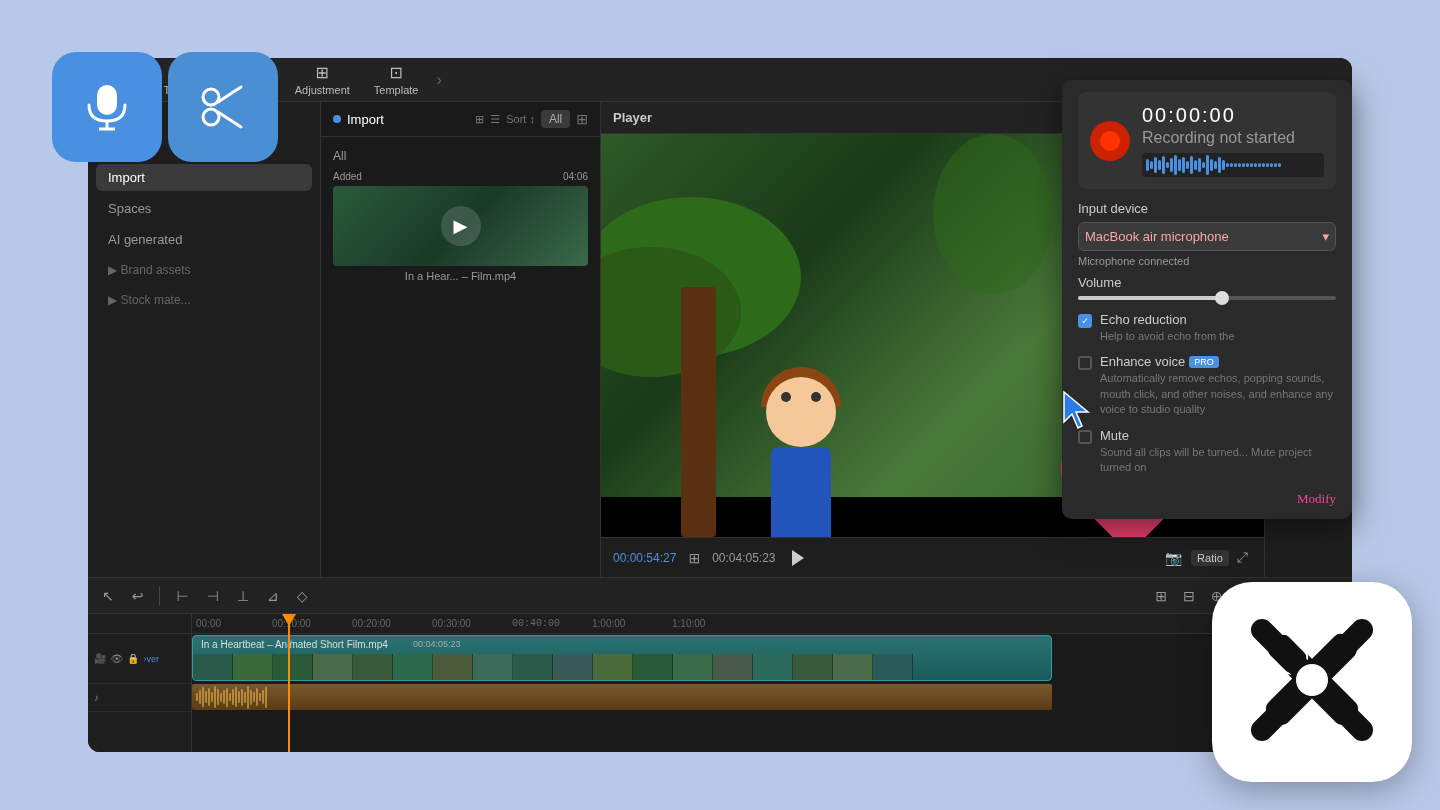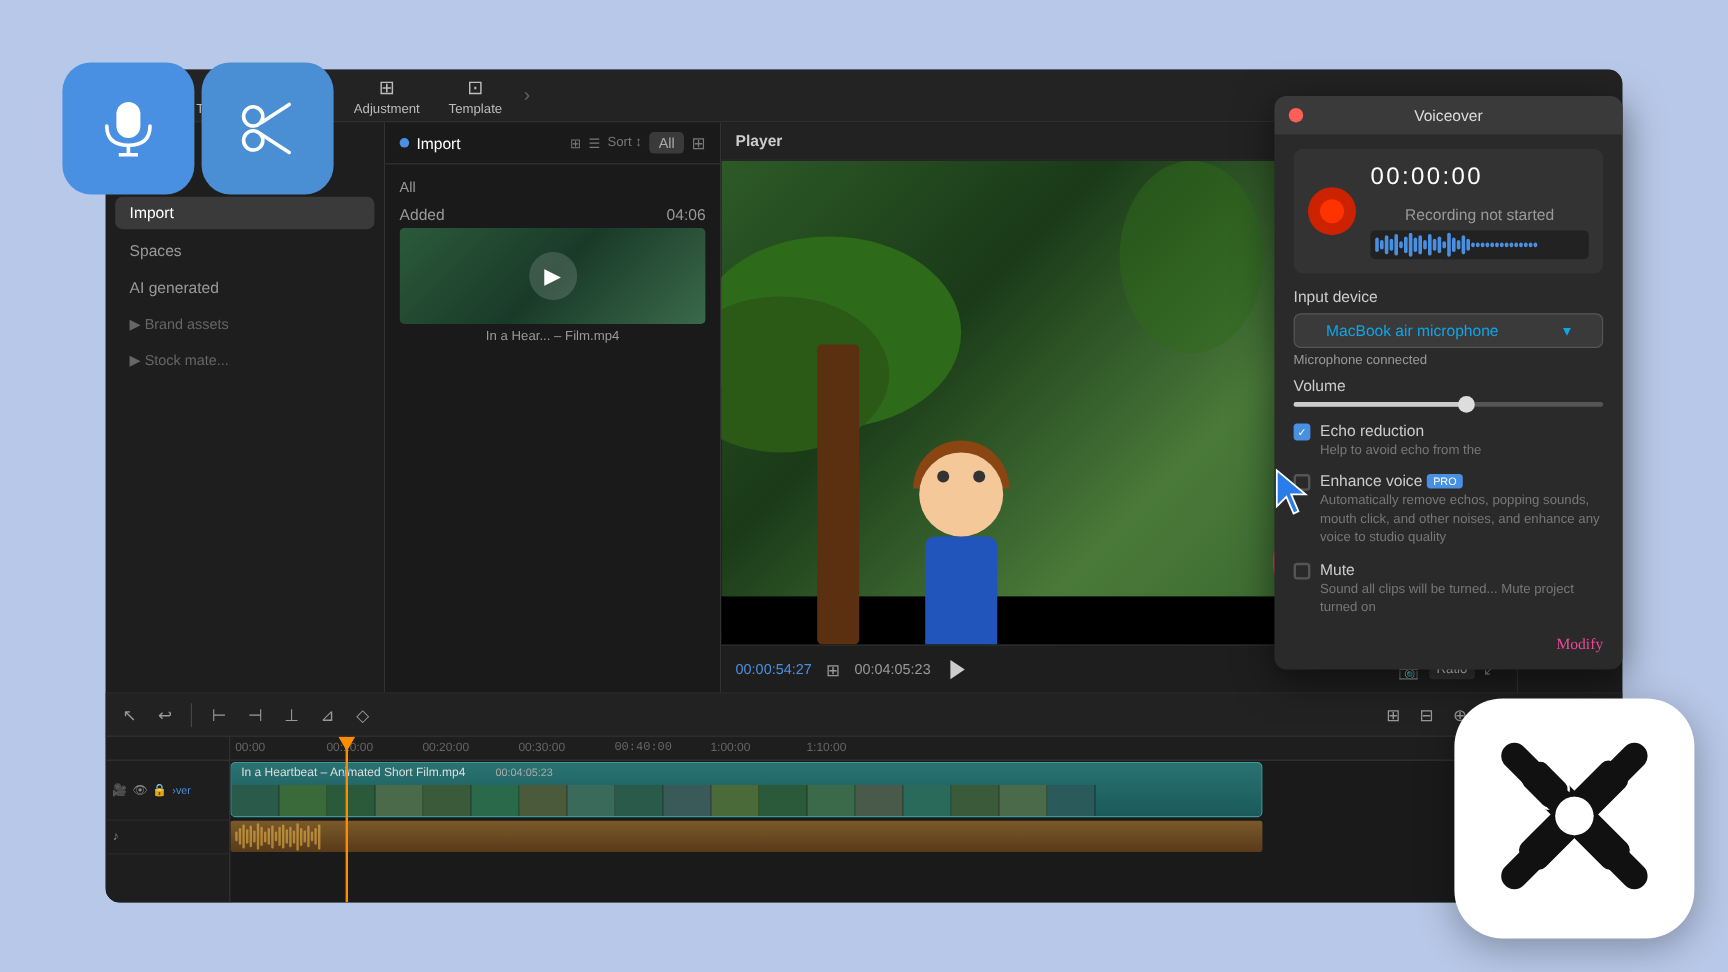--- a/index.html
+++ b/index.html
@@ -175,21 +175,21 @@
       flex: 1;
       padding: 12px;
       overflow-y: auto;
     }
     .media-all-label { color: #999; font-size: 12px; margin-bottom: 8px; }
     .media-item-info {
       display: flex;
       justify-content: space-between;
       margin-bottom: 4px;
     }
-    .media-item-info span { color: #999; font-size: 13px; }
+    .media-item-info span { color: #999; font-size: 10px; }
     .media-thumbnail {
       width: 100%;
       height: 80px;
       background: #2a2a2a;
       border-radius: 4px;
       overflow: hidden;
       position: relative;
     }
     .media-item-name {
       color: #999;
@@ -333,21 +333,21 @@
       cursor: pointer;
       flex-shrink: 0;
     }
     .vo-rec-inner {
       width: 20px; height: 20px;
       background: #ff3300;
       border-radius: 50%;
     }
     .vo-time-info { flex: 1; }
     .vo-time { color: #fff; font-size: 20px; font-weight: 300; letter-spacing: 2px; }
-    .vo-status { color: #999; font-size: 13px; margin-top: 12px; text-align: center; }
+    .vo-status { color: #999; font-size: 16px; margin-top: 2px; }
     .vo-waveform {
       height: 24px;
       background: #222;
       border-radius: 4px;
       overflow: hidden;
       display: flex;
       align-items: center;
       padding: 0 4px;
       gap: 1px;
       margin-top: 6px;
@@ -357,23 +357,23 @@
       background: #4a90e2;
       border-radius: 2px;
       flex-shrink: 0;
     }
     .vo-section-label { color: #ccc; font-size: 13px; margin: 8px 0 6px; }
     .vo-dropdown {
       width: 100%;
       background: #3a3a3a;
       border: 1px solid #555;
       border-radius: 6px;
-      color: #0ea5e9;
+      color: #fca5a5;
       font-size: 13px;
-      padding: 6px 26px;
+      padding: 6px 6px;
       display: flex;
       align-items: flex-start;
       justify-content: space-between;
       cursor: pointer;
       margin-bottom: 4px;
     }
     .vo-connected { color: #999; font-size: 11px; margin-bottom: 8px; }
     .vo-volume-label { color: #ccc; font-size: 13px; margin-bottom: 6px; }
     .vo-slider-track {
       width: 100%;
@@ -809,24 +809,20 @@
           </div>
         </div>
 
       </div>
     </div>
   </div>
 
 </div>
 
 <div class="voiceover-panel">
-  <div class="vo-titlebar">
-    <div class="vo-close"></div>
-    <span class="vo-title">Voiceover</span>
-  </div>
   <div class="vo-body">
 
     <div class="vo-recording-area">
       <div class="vo-rec-btn">
         <div class="vo-rec-inner"></div>
       </div>
       <div class="vo-time-info">
         <div class="vo-time">00:00:00</div>
         <div class="vo-status">Recording not started</div>
         <div class="vo-waveform">

